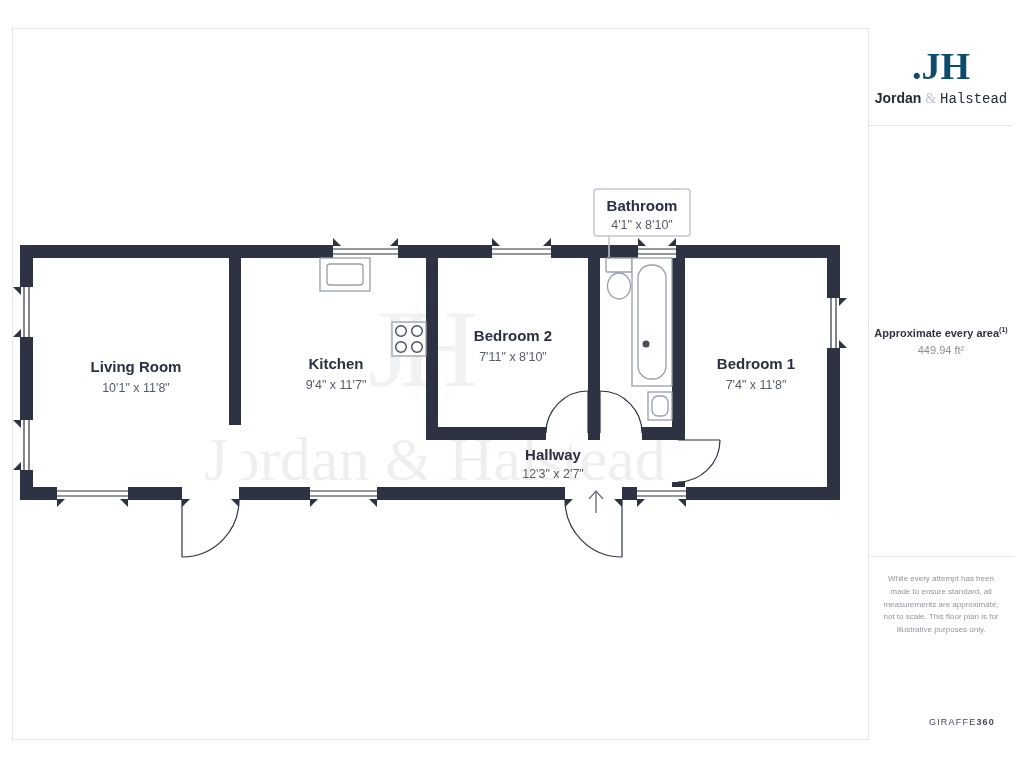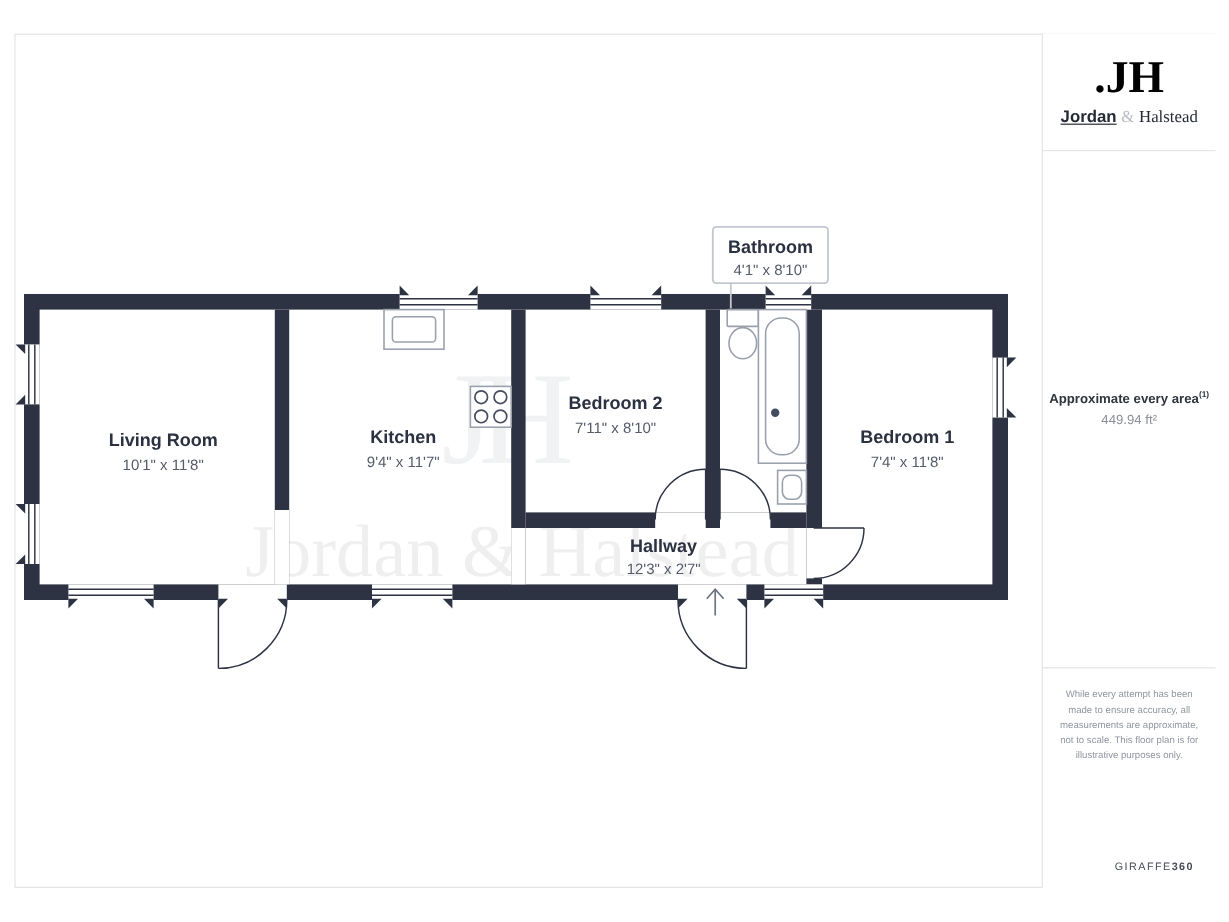--- a/index.html
+++ b/index.html
@@ -22,25 +22,25 @@
   
   .sidebar {
     position:absolute; left:868px; top:28px; width:145px; height:712px;
     background:#fff; border-left:1px solid #e3e4e7; box-sizing:border-box;
     display:flex; flex-direction:column;
   }
   .sb-logo {
     height:97px; flex:0 0 97px; border-bottom:1px solid #e3e4e7;
     display:flex; flex-direction:column; align-items:center; justify-content:center;
   }
-  .monogram { font-family:"Liberation Serif",serif; font-size:38px; font-weight:700; color:#000000; line-height:1; }
+  .monogram { font-family:"Liberation Serif",serif; font-size:38px; font-weight:700; color:#0c4a6e; line-height:1; }
   .brand { font-size:14px; margin-top:5px; color:#262b36; white-space:nowrap; }
-  .brand .first { font-weight:700;text-decoration:underline; }
+  .brand .first { font-weight:700; }
   .brand .amp  { color:#b9bdc4; font-family:"Liberation Serif",serif; }
-  .brand .last { font-family:Liberation Serif, serif; }
+  .brand .last { font-family:Liberation Mono, monospace; }
   .sb-area {
     height:430px; flex:0 0 430px; border-bottom:1px solid #e3e4e7;
     display:flex; flex-direction:column; align-items:center; justify-content:center; text-align:center;
   }
   .area-label { font-size:11px; font-weight:700; color:#30343e; }
   .area-label sup { font-size:7px; }
   .area-value { font-size:11px; color:#8b9099; margin-top:6px; }
   .sb-footnote {
     height:35px; flex:0 0 35px; border-bottom:1px solid #e3e4e7;
     display:flex; align-items:center; justify-content:center;
@@ -220,18 +220,18 @@
 
   <div class="sb-area">
     <div class="area-label">
       <span>Approximate every area</span><sup>(1)</sup>
     </div>
     <div class="area-value">449.94 ft²</div>
   </div>
 
 
   <div class="sb-disclaimer">
-    <p>While every attempt has been made to ensure accuracy, all measurements are approximate, not to scale. This floor plan is for illustrative purposes only.</p>
+    <p>While every attempt has been made to ensure standard, all measurements are approximate, not to scale. This floor plan is for illustrative purposes only.</p>
     <div class="giraffe">
       <span>GIRAFFE</span><b>360</b>
     </div>
   </div>
 </aside>
 
 </body></html>

